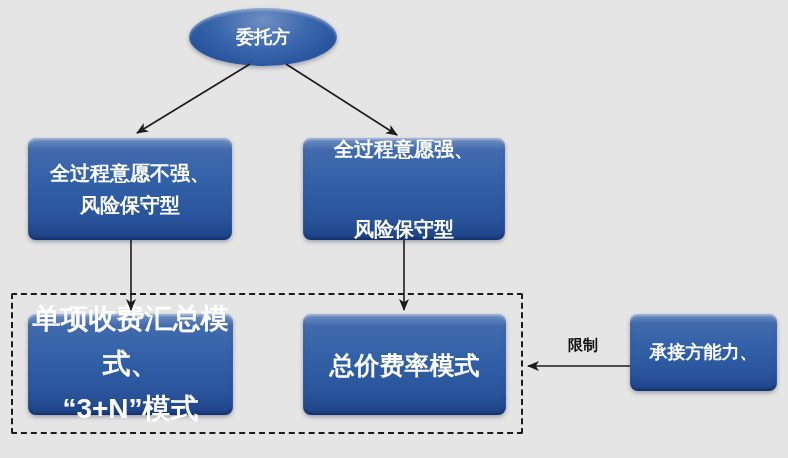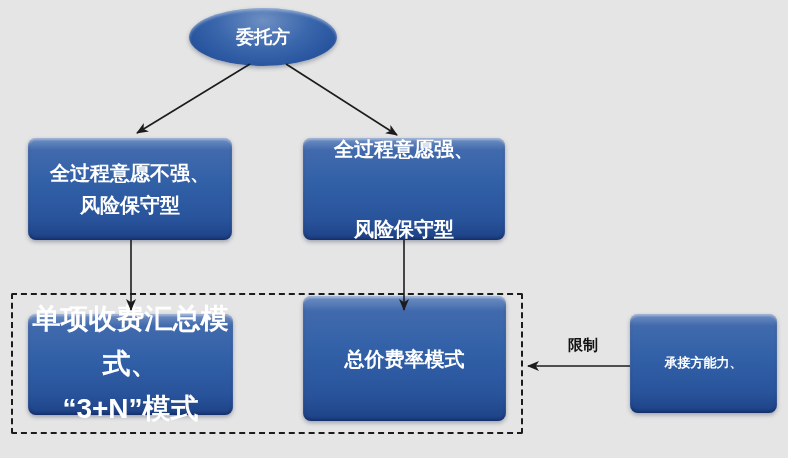--- a/index.html
+++ b/index.html
@@ -43,22 +43,22 @@
     color: #ffffff;
     font-weight: bold;
     font-size: 18px;
     background: radial-gradient(ellipse at 50% 22%, #6d8fc2 0%, #3a66ac 45%, #2a56a0 72%, #1b4085 100%);
     box-shadow: inset 0 2px 3px rgba(255,255,255,0.4),
                 0 2px 4px rgba(30,40,70,0.35);
   }
   .box-reluctant  { left: 28px;  top: 138px; width: 204px; height: 102px; font-size: 20px; }
   .box-active     { left: 303px; top: 138px; width: 202px; height: 102px; font-size: 20px; gap: 48px; }
   .box-itemized   { left: 28px;  top: 314px; width: 205px; height: 101px; font-size: 28px; }
-  .box-lumpsum    { left: 303px; top: 296px; width: 203px; height: 125px; font-size: 20px; }
-  .box-contractor { left: 630px; top: 314px; width: 147px; height: 99px;  font-size: 13px; line-height: 1.7; }
+  .box-lumpsum    { left: 303px; top: 314px; width: 203px; height: 101px; font-size: 25px; }
+  .box-contractor { left: 630px; top: 314px; width: 147px; height: 77px;  font-size: 18px; line-height: 1.7; }
   .dashed-zone {
     position: absolute;
     left: 11px; top: 293px;
     width: 512px; height: 141px;
     border: 2px dashed #1c1c1c;
     box-sizing: border-box;
     border-radius: 2px;
   }
   .edge-label {
     position: absolute;

